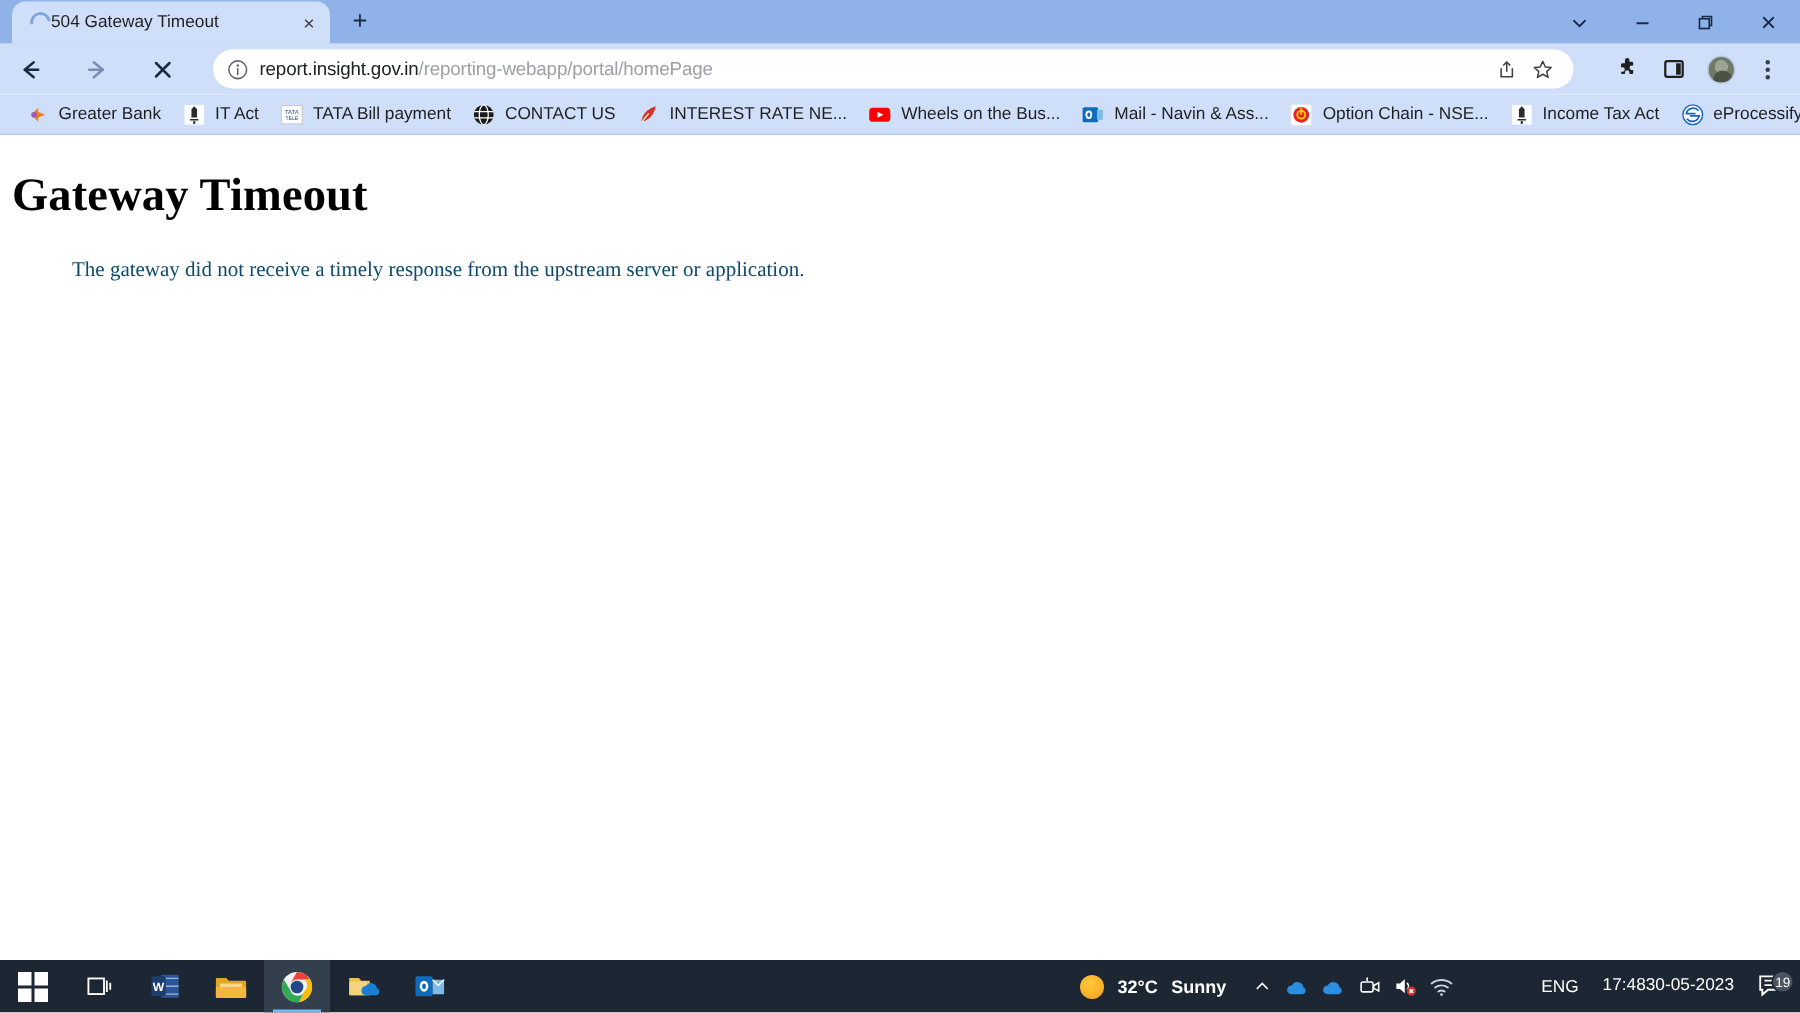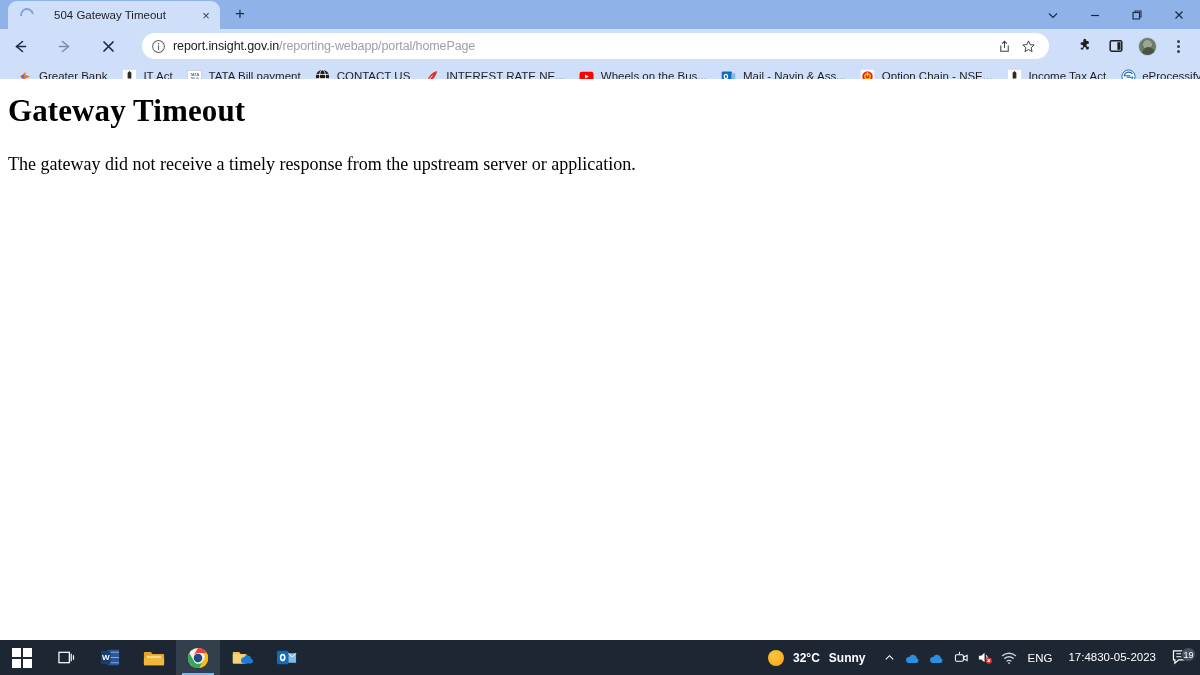--- a/index.html
+++ b/index.html
@@ -25,21 +25,21 @@
   }
   .tab {
     position: relative;
     width: 212px;
     height: 28px;
     background: #cfdffa;
     border-radius: 9px 9px 0 0;
     display: flex;
     align-items: center;
     padding: 0 6px 0 12px;
-    gap: 20px;
+    gap: 0;
   }
   .tab-spinner {
     width: 14px; height: 14px;
     border: 2px solid transparent;
     border-top-color: #7fa5dd;
     border-left-color: #7fa5dd;
     border-radius: 50%;
     transform: rotate(35deg);
     flex: 0 0 14px;
   }
@@ -142,39 +142,40 @@
     display: flex; align-items: center; gap: 6px;
     padding: 2px 7px; border-radius: 4px;
     flex: 0 0 auto;
   }
   .bm-label { font-size: 11.5px; color: #1f1f1f; white-space: nowrap; }
   .fav { width: 16px; height: 16px; flex: 0 0 16px; display:flex; align-items:center; justify-content:center; position: relative; }
 
   
   .page {
     position: absolute;
-    left: 0; top: 79px; width: 1200px; height: 549px;
+    left: 0; top: 98px; width: 1200px; height: 549px;
     background: #ffffff;
     font-family: "Liberation Serif", serif;
     padding: 8px 8px 0 8px;
   }
   .page h1 {
     font-family: "Liberation Serif", serif;
     font-size: 31px;
     font-weight: 700;
     color: #000;
     letter-spacing: 0.1px;
     margin: 6px 0 0 0;
     line-height: 1.15;
   }
   .page p {
     font-family: "Liberation Serif", serif;
-    font-size: 18px;
-    color: #000000;
+    font-size: 14px;
+    color: #0c4a6e;
     margin-top: 25px;
+    margin-left: 40px;
   }
 
   
   .taskbar {
     position: absolute; left:0; top:640px; width:1200px; height:35px;
     background: #1c2733;
     display: flex; align-items: center;
   }
   .start {
     width: 44px; height: 35px;
@@ -206,21 +207,21 @@
   }
   .tray {
     margin-left: auto;
     display: flex; align-items: center; height: 35px; gap: 0px;
     padding-right: 2px;
   }
   .weather { display:flex; align-items:center; gap:9px; padding: 0 12px 0 6px; }
   .sun { width:16px; height:16px; border-radius:50%; background: radial-gradient(circle at 40% 35%, #ffc93a, #f59f1b); }
   .weather-txt { font-size: 12px; color: #ffffff; white-space: nowrap; font-weight: bold; }
   .tray-icon { width: 24px; height: 35px; display:flex; align-items:center; justify-content:center; position: relative; }
-  .lang { font-size: 11.5px; color:#fff; padding: 0 8px 0 6px; }
+  .lang { font-size: 11.5px; color:#fff; padding: 0 8px 0 6px; margin-left: 48px; }
   .clock { display:flex; flex-direction:row; align-items:center; justify-content:center; padding: 0 8px; line-height: 1.25; }
   .clock div { font-size: 11.5px; color:#ffffff; }
   .notif { width: 34px; height:19px; display:flex; align-items:center; justify-content:center; position:relative; }
   .badge {
     position:absolute; right: 2px; bottom: 5px;
     min-width: 15px; height: 15px; border-radius: 50%;
     background: #4a5360; color:#fff; font-size: 9px;
     display:flex; align-items:center; justify-content:center;
     border: 1px solid #1c2733;
   }

